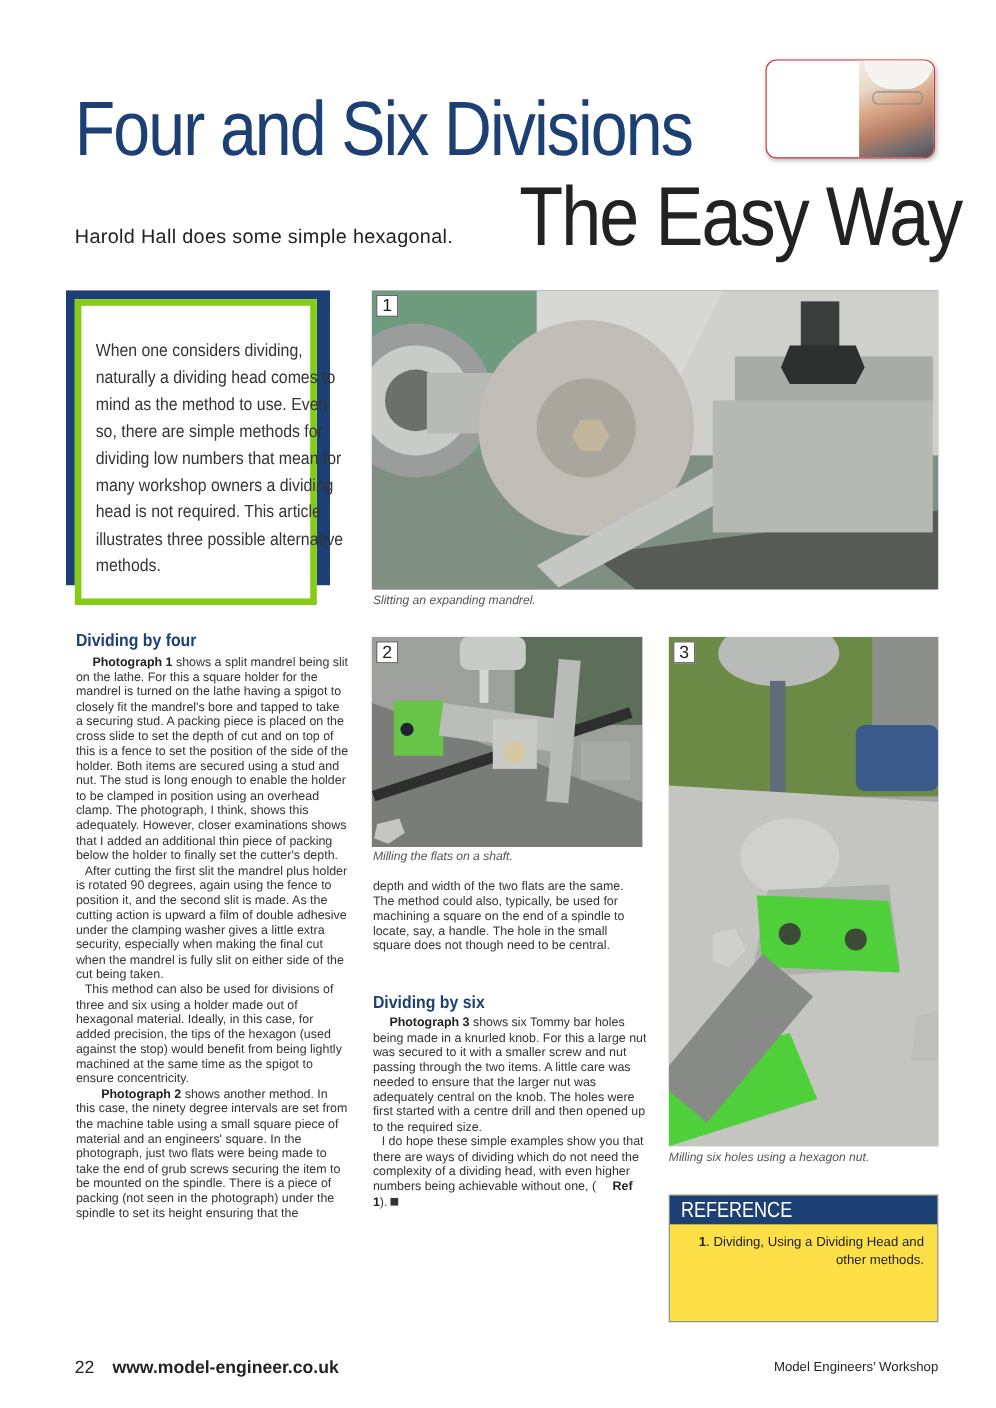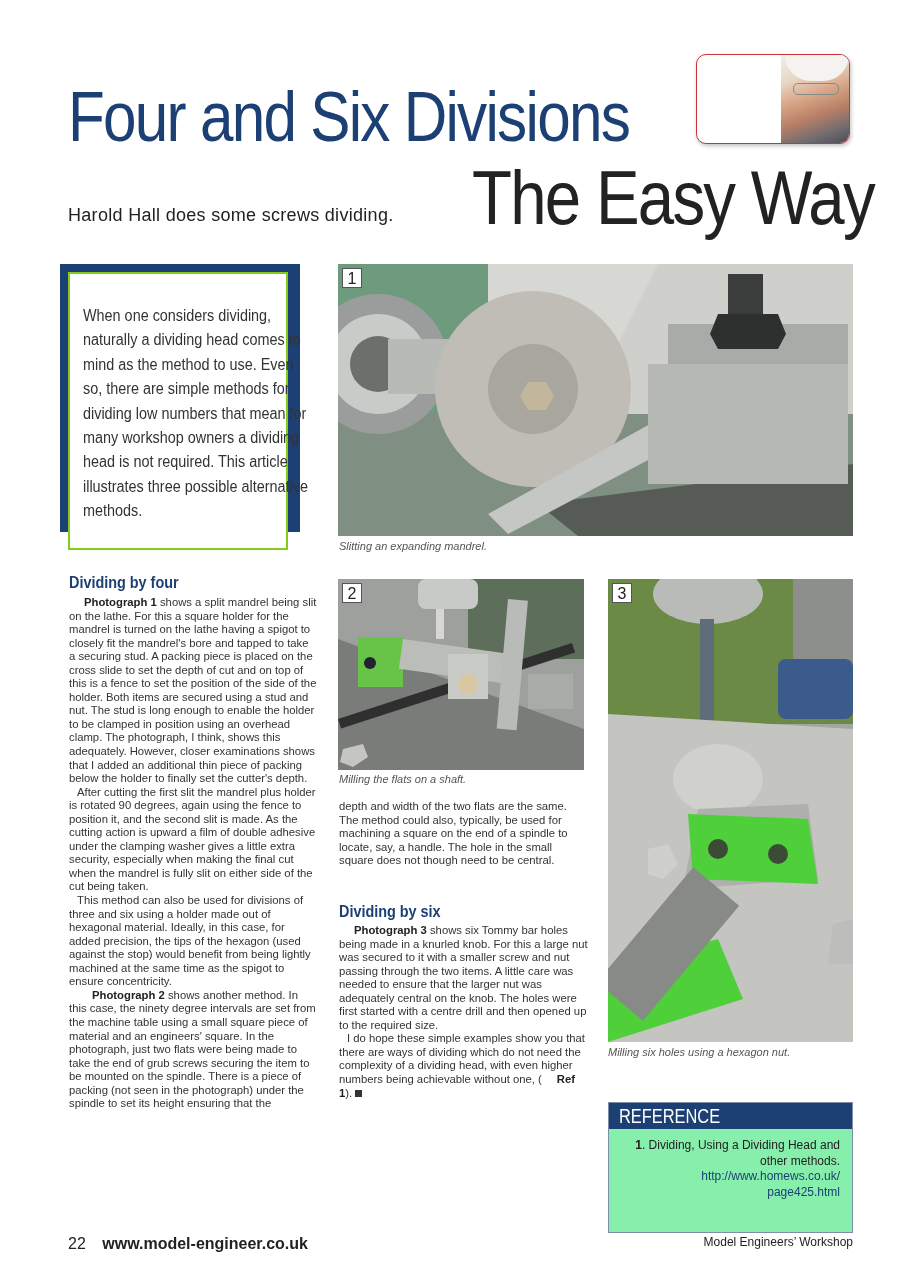--- a/index.html
+++ b/index.html
@@ -9,47 +9,47 @@
   .title2 { left:472px; top:160px; font-size:76px; color:#222; letter-spacing:-2px; transform:scaleX(0.86); transform-origin:left top; white-space:nowrap; line-height:1; }
   .standfirst { left:68px; top:205px; font-size:18px; color:#222; letter-spacing:0.3px; }
   .badge { left:696px; top:54px; width:152px; height:88px; border:1.5px solid #c9333b; border-radius:10px; background:#fff; box-shadow:1px 2px 4px rgba(0,0,0,0.25); overflow:hidden; }
   .badge-text { position:absolute; left:8px; top:5px; text-align:center; line-height:1; width:78px; }
   .badge-text .l1, .badge-text .l2 { font-size:21px; color:#222; display:block; transform:scaleX(0.9); }
   .badge-text .l3 { font-size:24px; color:#d0202a; font-weight:bold; display:block; transform:scaleX(0.9); margin-top:1px; }
   .portrait { position:absolute; right:0; top:0; width:68px; height:88px; background:linear-gradient(160deg,#f0efe9 0%,#e7d8c8 25%,#d9a889 45%,#b98066 65%,#6f6b6f 85%,#4d4b55 100%); }
   .portrait .hair { position:absolute; left:4px; top:0; width:64px; height:26px; background:#f4f3ef; border-radius:0 0 30px 30px; }
   .portrait .glasses { position:absolute; left:12px; top:28px; width:44px; height:10px; border:1.5px solid #8a8a8a; border-radius:5px; }
   .intro-back { left:60px; top:264px; width:240px; height:268px; background:#1c3f74; }
-  .intro-box { left:68px; top:272px; width:220px; height:278px; background:#fff; border:2px solid #84cc16; box-sizing:border-box; }
+  .intro-box { left:68px; top:272px; width:220px; height:278px; background:#fff; border:6px solid #84cc16; box-sizing:border-box; }
   .intro-text { position:absolute; left:13px; top:30px; width:228px; font-size:16px; line-height:24.4px; color:#333; transform:scaleX(0.9); transform-origin:left top; width:250px; }
   .photo { background:#8a8a86; overflow:hidden; }
   .photo-num { position:absolute; left:4px; top:4px; width:20px; height:20px; background:#fff; border:1px solid #555; font-size:16px; color:#222; text-align:center; line-height:20px; box-sizing:border-box; }
   .caption { font-size:11px; font-style:italic; color:#555; }
   .h2 { font-size:16px; font-weight:bold; color:#1c3f74; letter-spacing:0; transform:scaleX(0.9); transform-origin:left top; white-space:nowrap; }
   .body { font-size:11.3px; line-height:13.55px; color:#333; }
   .body p { margin:0; }
   .body p.ind { text-indent:8px; }
   .body b { color:#222;padding-left:15px; }
-  .ref-box { left:608px; top:1086px; width:245px; height:131px; border:1px solid #7c8ea8; box-sizing:border-box; background:#86efac;margin-top:16px; }
+  .ref-box { left:608px; top:1086px; width:245px; height:116px; border:1px solid #7c8ea8; box-sizing:border-box; background:#fde047; }
   .ref-head { height:26px; background:#1c3f74; color:#fff; font-size:20px; line-height:27px; padding-left:10px; transform-origin:left; }
   .ref-head span { display:inline-block; transform:scaleX(0.82); transform-origin:left; }
   .ref-body { padding:9px 12px; font-size:12px; line-height:15.5px; color:#222;text-align:right; }
   .ref-link { color:#1c3f74; display:block; }
   .footer-l { left:68px; top:1235px; font-size:16px; color:#222; }
   .footer-l .pg { margin-right:12px; }
   .footer-l .url { font-weight:bold; }
   .footer-r { right:52px; top:1235px; font-size:12px; color:#222; }
   .endmark { display:inline-block; width:7px; height:7px; background:#333; margin-left:3px; }
 </style>
 </head>
 <body>
 
 <div class="abs title1">Four and Six Divisions</div>
 <div class="abs title2">The Easy Way</div>
-<div class="abs standfirst">Harold Hall does some screws dividing.</div>
+<div class="abs standfirst">Harold Hall does some simple hexagonal.</div>
 
 <div class="abs badge">
   <div class="portrait">
     <div class="hair"></div>
     <div class="glasses"></div>
   </div>
 </div>
 
 <div class="abs intro-back"></div>
 <div class="abs intro-box">
@@ -139,21 +139,20 @@
 <div class="abs h2" style="left:339px;top:903px;">Dividing by six</div>
 <div class="abs body" style="left:339px;top:924px;width:250px;">
   <p><b>Photograph 3</b><span> shows six Tommy bar holes being made in a knurled knob. For this a large nut was secured to it with a smaller screw and nut passing through the two items. A little care was needed to ensure that the larger nut was adequately central on the knob. The holes were first started with a centre drill and then opened up to the required size.</span></p>
   <p class="ind"><span>I do hope these simple examples show you that there are ways of dividing which do not need the complexity of a dividing head, with even higher numbers being achievable without one, (</span><b>Ref 1</b><span>).</span><span class="endmark"></span></p>
 </div>
 
 <div class="abs ref-box">
   <div class="ref-head"><span>REFERENCE</span></div>
   <div class="ref-body">
     <b>1</b><span>. Dividing, Using a Dividing Head and other methods.</span>
-    <a class="ref-link"><span>http://www.homews.co.uk/</span><br><span>page425.html</span></a>
   </div>
 </div>
 
 <div class="abs footer-l">
   <span class="pg">22</span>
   <span class="url">www.model-engineer.co.uk</span>
 </div>
 <div class="abs footer-r">Model Engineers’ Workshop</div>
 
 </body></html>

